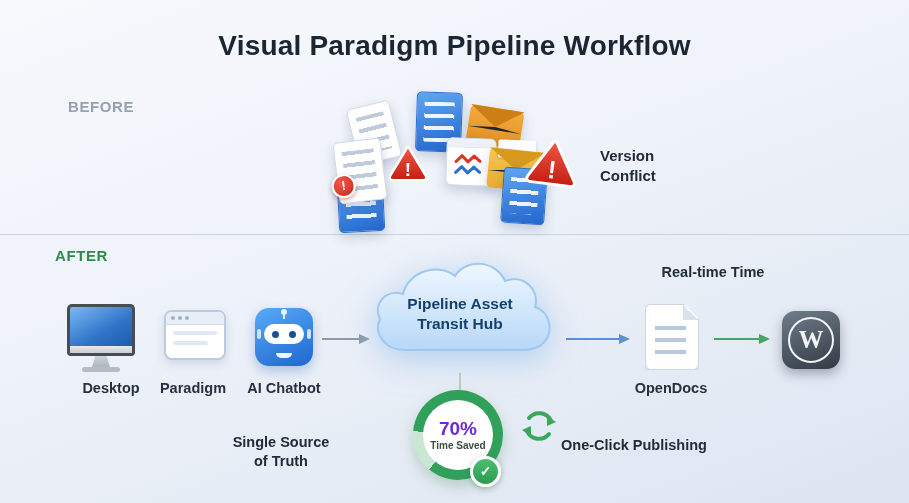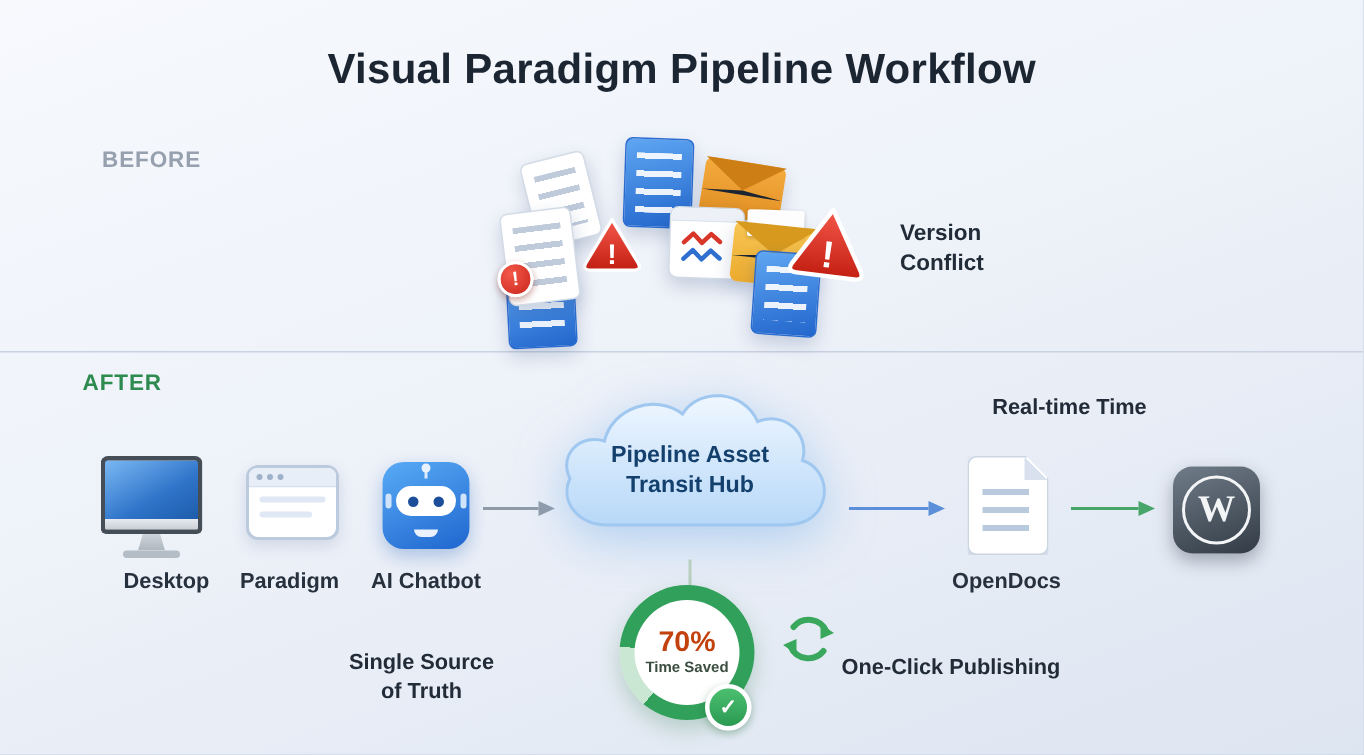--- a/index.html
+++ b/index.html
@@ -104,21 +104,21 @@
 
   .arrow{position:absolute;top:333px;}
 
   
   .connector{position:absolute;left:459px;top:373px;width:2px;height:19px;background:#b9cfc0;}
   .ring{position:absolute;left:413px;top:390px;width:90px;height:90px;border-radius:50%;
     background:conic-gradient(from 220deg,#c9e7d2 0 55deg,#31a05a 55deg 360deg);
     box-shadow:0 6px 14px rgba(60,130,80,.28);display:flex;align-items:center;justify-content:center;}
   .ring-inner{width:70px;height:70px;background:#fff;border-radius:50%;display:flex;
     flex-direction:column;align-items:center;justify-content:center;}
-  .pct{font-size:19px;font-weight:800;color:#c2410c;line-height:1.05;}
+  .pct{font-size:19px;font-weight:800;color:#6d28d9;line-height:1.05;}
   .pct-caption{font-size:10px;font-weight:bold;color:#3c4d42;margin-top:2px;}
   .check{position:absolute;left:57px;top:66px;width:25px;height:25px;border-radius:50%;
     background:linear-gradient(#4cbf6f,#2a9a52);border:3px solid #fff;color:#fff;
     font-weight:bold;font-size:14px;line-height:25px;text-align:center;
     box-shadow:0 2px 6px rgba(40,110,60,.4);}
   .recycle{position:absolute;left:519px;top:403px;}
 </style>
 </head>
 <body>
 

